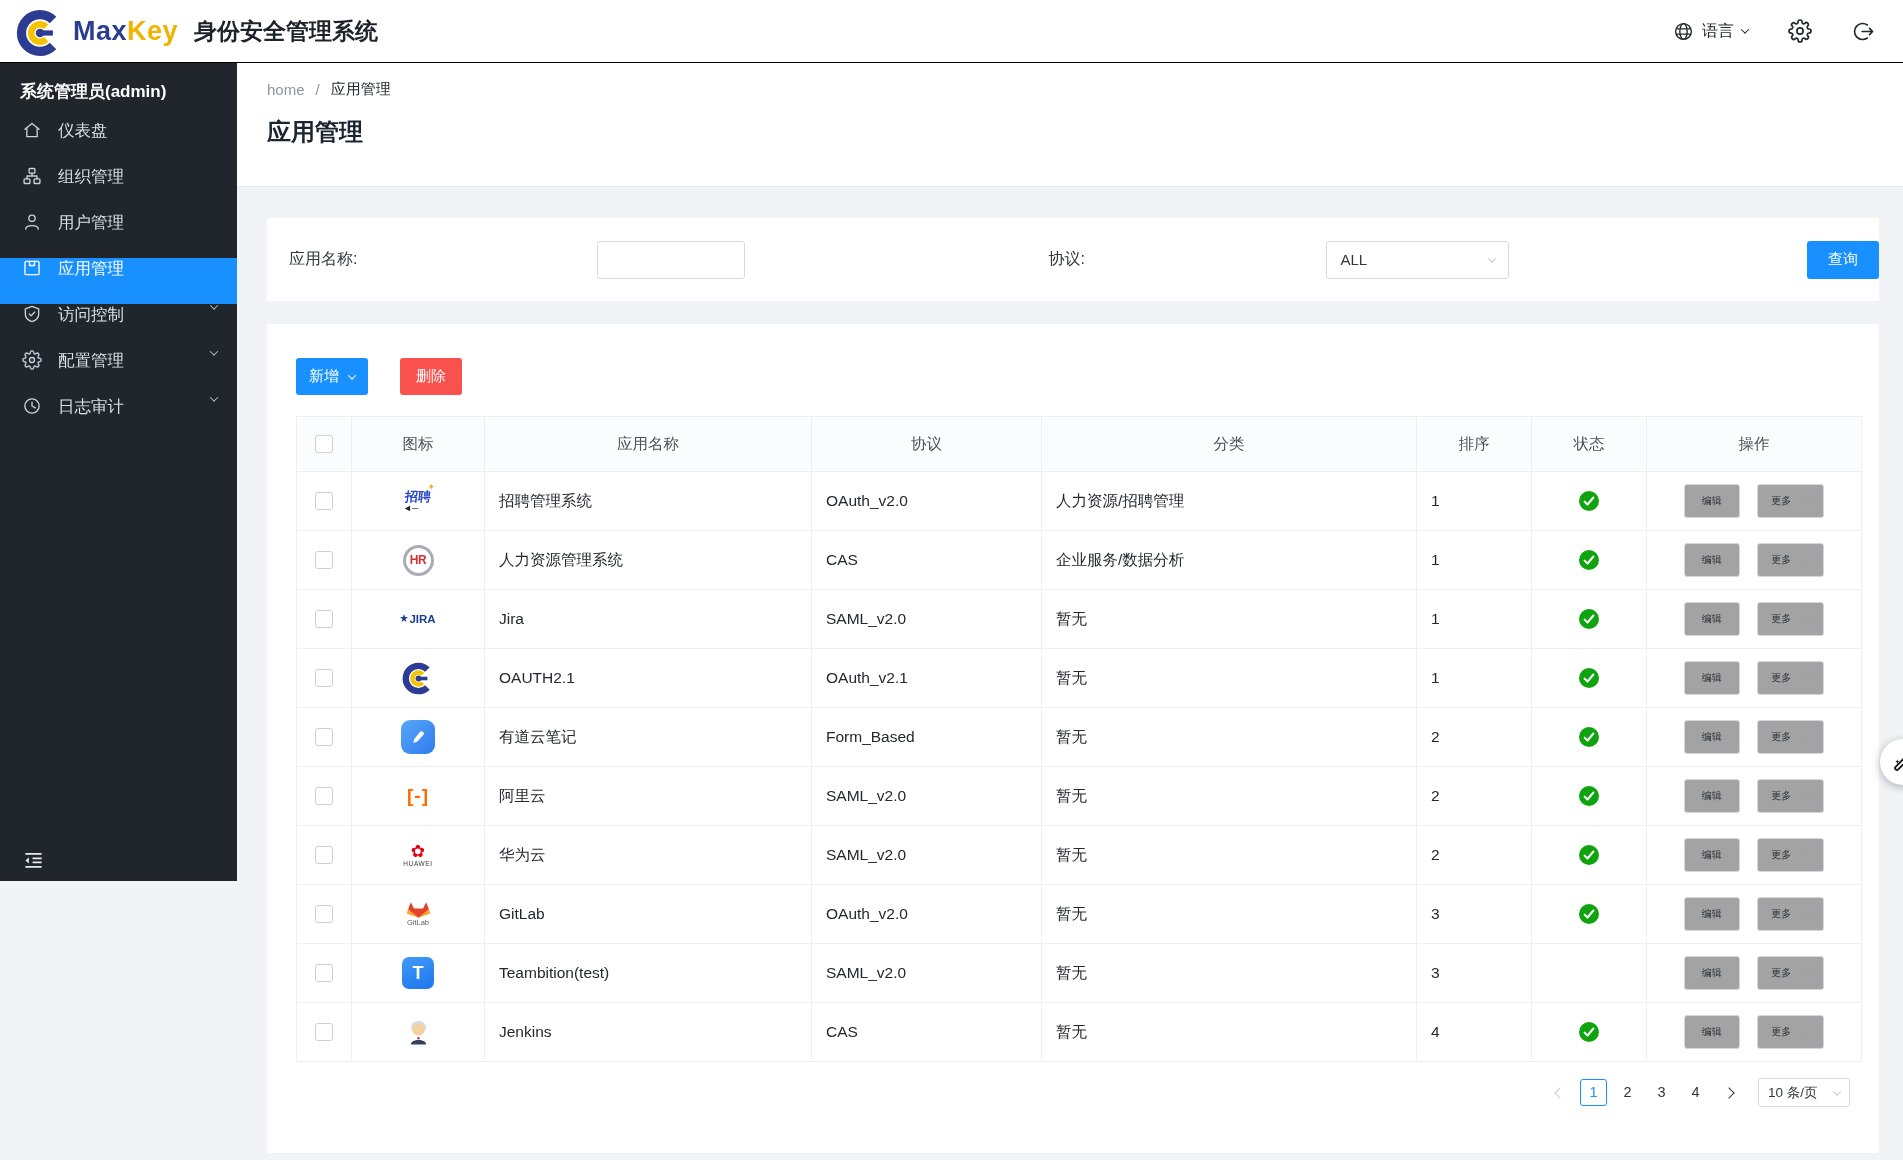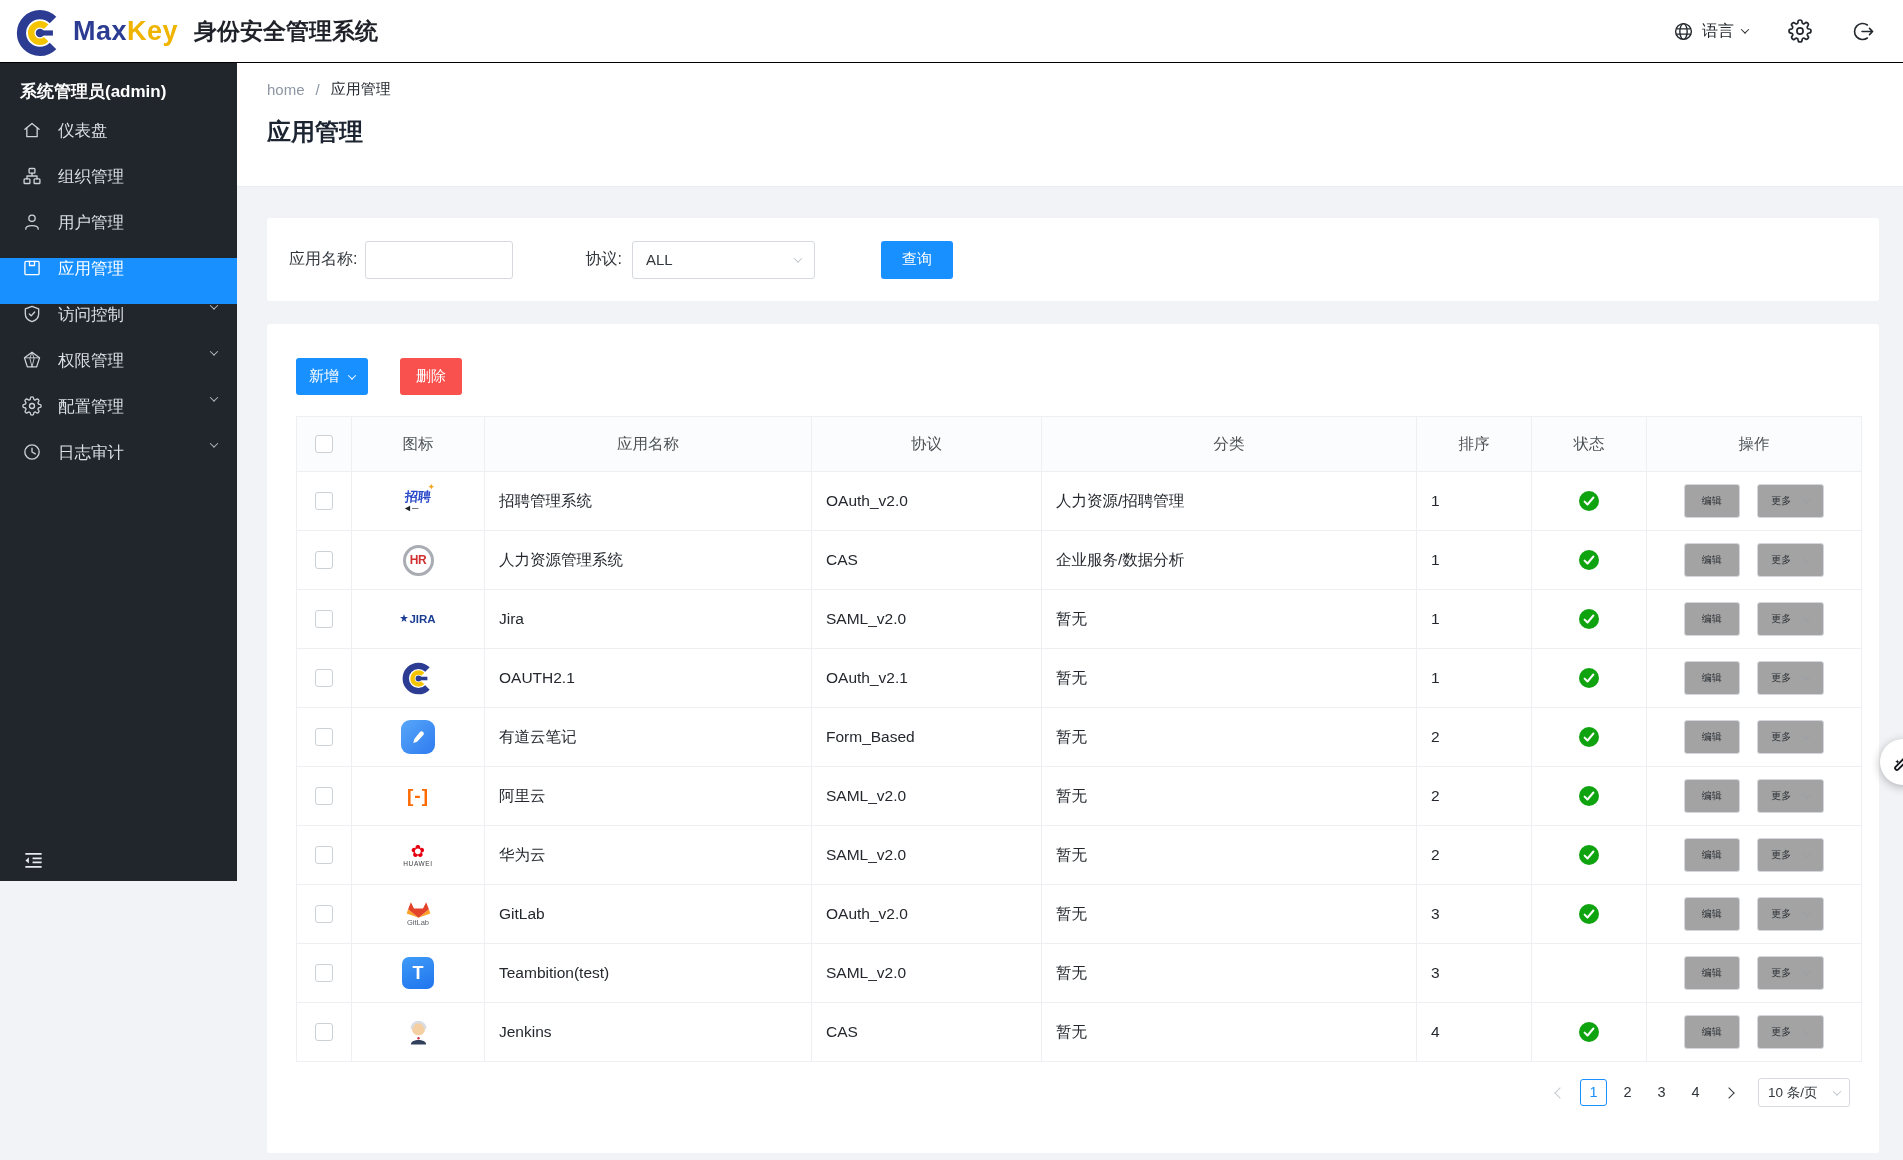--- a/index.html
+++ b/index.html
@@ -40,21 +40,21 @@
   .menu-item.active .mi-icon svg{stroke:#fff;}
   .mi-chev{margin-left:auto;opacity:.8;}
   .collapse-btn{position:absolute;left:22px;bottom:9px;cursor:pointer;display:flex;}
   
   .main{position:absolute;left:237px;top:63px;width:1666px;}
   .title-panel{background:#fff;height:124px;padding:17px 0 0 30px;border-bottom:1px solid #e8ebef;}
   .breadcrumb{font-size:15px;color:#8d96a3;display:flex;gap:11px;align-items:center;}
   .bc-home{cursor:pointer;}
   .bc-cur{color:#262b33;}
   .page-title{font-size:24px;color:#1b2430;margin-top:17px;font-weight:bold;}
-  .card{background:#fff;border-radius:3px;margin:0 24px 0 30px;}
+  .card{background:#fff;border-radius:3px;margin:0 24px 0 30px;justify-content:space-between;}
   
   .filter-card{margin-top:31px;height:83px;display:flex;align-items:center;
     padding-left:22px;font-size:16px;color:#33383e;}
   .txt{width:148px;height:38px;border:1px solid #d6dade;border-radius:3px;margin-left:8px;
     padding:0 10px;font-size:15px;font-family:inherit;outline:none;}
   .lbl2{margin-left:72px;}
   .selectbox{width:183px;height:38px;border:1px solid #d6dade;border-radius:3px;background:#fff;
     display:flex;align-items:center;justify-content:space-between;padding:0 13px;
     font-size:15px;color:#33383e;margin-left:10px;cursor:pointer;gap:48px;}
   .sel-arrow{color:#c0c6cc;}
@@ -219,30 +219,20 @@
             <path d="M12 2.8 20 5.8v6.2c0 4.8-3.6 7.8-8 9.2-4.4-1.4-8-4.4-8-9.2V5.8Z"></path>
             <path d="M8.8 12l2.2 2.2 4.2-4.6"></path>
           </svg>
         </span>
     <span class="mi-label">访问控制</span>
     <span class="mi-chev chev chev-sm"></span>
   </div>
       <div class="menu-item">
     <span class="mi-icon icon-slot">
           <svg viewBox="0 0 24 24" fill="none" stroke-width="1.6" stroke-linecap="round" stroke-linejoin="round">
-            <path d="M12 2.8 21 9.4 17.6 20.2H6.4L3 9.4Z"></path>
-            <path d="M12 2.8 9.4 9.8l2.6 10.4M12 2.8l2.6 7 -2.6 10.4M3 9.4h18" stroke-width="1.1"></path>
-          </svg>
-        </span>
-    <span class="mi-label">权限管理</span>
-    <span class="mi-chev chev chev-sm"></span>
-  </div>
-      <div class="menu-item">
-    <span class="mi-icon icon-slot">
-          <svg viewBox="0 0 24 24" fill="none" stroke-width="1.6" stroke-linecap="round" stroke-linejoin="round">
             <circle cx="12" cy="12" r="3"></circle>
             <path d="M19.4 15a1.65 1.65 0 0 0 .33 1.82l.06.06a2 2 0 0 1-2.83 2.83l-.06-.06a1.65 1.65 0 0 0-1.82-.33 1.65 1.65 0 0 0-1 1.51V21a2 2 0 0 1-4 0v-.09A1.65 1.65 0 0 0 9 19.4a1.65 1.65 0 0 0-1.82.33l-.06.06a2 2 0 0 1-2.83-2.83l.06-.06a1.65 1.65 0 0 0 .33-1.82 1.65 1.65 0 0 0-1.51-1H3a2 2 0 0 1 0-4h.09A1.65 1.65 0 0 0 4.6 9a1.65 1.65 0 0 0-.33-1.82l-.06-.06a2 2 0 0 1 2.83-2.83l.06.06a1.65 1.65 0 0 0 1.82.33H9a1.65 1.65 0 0 0 1-1.51V3a2 2 0 0 1 4 0v.09a1.65 1.65 0 0 0 1 1.51 1.65 1.65 0 0 0 1.82-.33l.06-.06a2 2 0 0 1 2.83 2.83l-.06.06a1.65 1.65 0 0 0-.33 1.82V9a1.65 1.65 0 0 0 1.51 1H21a2 2 0 0 1 0 4h-.09a1.65 1.65 0 0 0-1.51 1z"></path>
           </svg>
         </span>
     <span class="mi-label">配置管理</span>
     <span class="mi-chev chev chev-sm"></span>
   </div>
       <div class="menu-item">
     <span class="mi-icon icon-slot">
           <svg viewBox="0 0 24 24" fill="none" stroke-width="1.6" stroke-linecap="round" stroke-linejoin="round">

